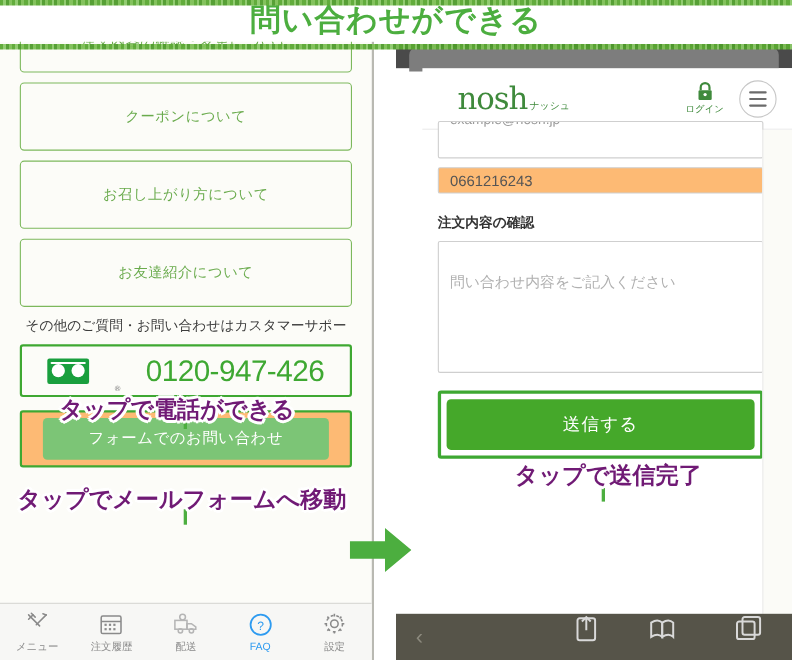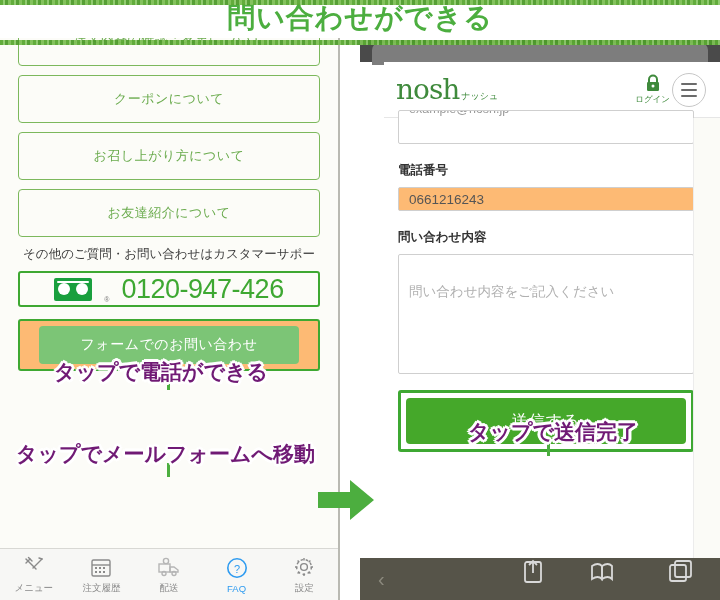--- a/index.html
+++ b/index.html
@@ -32,39 +32,39 @@
   .banner-edge.bot{top:40px;}
 
   
   .left-panel{
     position:absolute;left:0;top:38px;width:340px;height:562px;
     background:#fcfcf8;overflow:hidden;z-index:10;
     border-right:2px solid #b9b9b2;box-sizing:border-box;
   }
   .faq-list{position:absolute;left:0;top:0;width:338px;}
   .faq-btn{
-    margin:9px 18px;height:48px;border:1px solid #7cb85c;border-radius:4px;
+    margin:9px 18px;height:62px;border:1px solid #7cb85c;border-radius:4px;
     background:#fcfcf8;display:flex;align-items:center;justify-content:center;
     color:#6aab4d;font-size:13px;letter-spacing:.5px;box-sizing:border-box;
   }
   .faq-btn.first{height:40px;margin-top:-12px;align-items:flex-start;padding-top:2px;}
 
   .support-note{
     margin:4px 10px 0;text-align:center;color:#3c3c3c;font-size:12.5px;
     white-space:nowrap;overflow:hidden;
   }
 
   .hours-note{
     margin:3px 0 0;text-align:center;color:#4a4a4a;font-size:11px;
     white-space:nowrap;
   }
 
   .tel-box{
-    margin:8px 18px 0;height:36px;border:2px solid #3ea832;border-radius:3px;
-    background:#fcfcf8;display:flex;align-items:center;justify-content:center;gap:12px;
+    margin:8px 18px 0;height:48px;border:2px solid #3ea832;border-radius:3px;
+    background:#fcfcf8;display:flex;align-items:center;justify-content:center;gap:23px;
     box-sizing:border-box;
   }
   .freedial{
     width:38px;height:23px;background:#199f3e;border-radius:2px;position:relative;
     display:inline-block;flex:0 0 auto;
   }
   .freedial:before,.freedial:after{
     content:"";position:absolute;top:5px;width:12px;height:12px;border-radius:50%;
     background:#fff;
   }
@@ -109,28 +109,28 @@
   }
   .chrome-tab{
     position:absolute;left:12px;top:3px;width:336px;height:22px;border-radius:7px 7px 0 0;
     background:#7d7d7d;
   }
   .site-header{
     position:absolute;left:24px;top:22px;width:336px;height:56px;background:#fff;
     border-bottom:1px solid #e6e6e6;display:flex;align-items:center;box-sizing:border-box;
   }
   .logo{
-    margin-left:12px;display:flex;align-items:baseline;gap:2px;
+    margin-left:32px;display:flex;align-items:baseline;gap:2px;
   }
   .logo .main{
     font-family:"DejaVu Serif","Liberation Serif",serif;
     font-size:28px;color:#3f8a3c;letter-spacing:-1px;line-height:1;
   }
   .logo .sub{font-size:9px;color:#3f8a3c;}
-  .hdr-right{margin-left:auto;display:flex;align-items:center;gap:2px;margin-right:14px;}
+  .hdr-right{margin-left:auto;display:flex;align-items:center;gap:14px;margin-right:14px;}
   .login{display:flex;flex-direction:column;align-items:center;gap:1px;}
   .login .lk{font-size:8.5px;color:#3f8a3c;}
   .hamburger{
     width:32px;height:32px;border:1px solid #c7c7c7;border-radius:50%;
     display:flex;flex-direction:column;align-items:center;justify-content:center;gap:4px;
   }
   .hamburger i{display:block;width:16px;height:2px;background:#6b6b6b;border-radius:1px;}
 
   .site-body{
     position:absolute;left:24px;top:78px;width:336px;bottom:0;background:#fff;
@@ -325,26 +325,25 @@
       </div>
     </div>
 
     <div class="site-body">
       <div class="form-inner">
 
         <div class="cut-input">
           <span class="ghost">example@nosh.jp</span>
         </div>
 
-        <div class="fld-label">電話番号</div>
         <div class="fld-input">
           <span>0661216243</span>
         </div>
 
-        <div class="fld-label">問い合わせ内容</div>
+        <div class="fld-label">注文内容の確認</div>
         <div class="fld-area">
           <span>問い合わせ内容をご記入ください</span>
         </div>
 
         <div class="submit-wrap">
           <div class="submit-btn">
             <span>送信する</span>
           </div>
         </div>
       </div>

